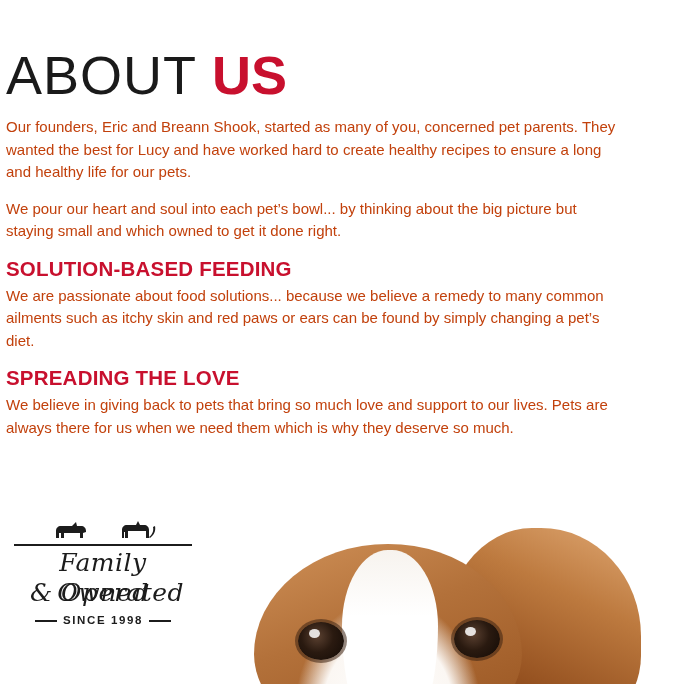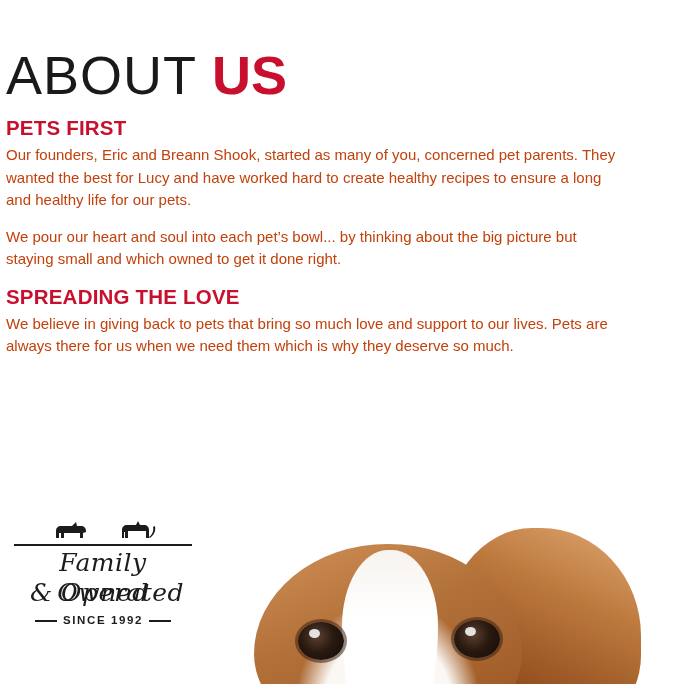--- a/index.html
+++ b/index.html
@@ -238,29 +238,30 @@
 </head>
 <body>
 
 <div class="page">
 
   <h1 class="title"><span>ABOUT </span><span class="accent">US</span></h1>
 
   <div class="sections">
 
     <div class="section">
-      <h2>PETS FIRST</h2>
       <p>Our founders, Eric and Breann Shook, started as many of you, concerned pet parents. They wanted the best for Lucy and have worked hard to create healthy recipes to ensure a long and healthy life for our pets.</p>
     </div>
 
     <div class="section">
       <p>We pour our heart and soul into each pet’s bowl... by thinking about the big picture but staying small and which owned to get it done right.</p>
     </div>
 
     <div class="section">
+      <h2>SOLUTION-BASED FEEDING</h2>
+      <p>We are passionate about food solutions... because we believe a remedy to many common ailments such as itchy skin and red paws or ears can be found by simply changing a pet’s diet.</p>
     </div>
 
     <div class="section">
       <h2>SPREADING THE LOVE</h2>
       <p>We believe in giving back to pets that bring so much love and support to our lives. Pets are always there for us when we need them which is why they deserve so much.</p>
     </div>
 
   </div>
 
   <div class="photo-area">
@@ -284,18 +285,18 @@
     <div class="badge">
       <svg class="badge-pets" viewBox="0 0 110 22">
         <g fill="#1c1c1c">
           <path d="M6 18 L6 11 C6 8 8 6 11 6 L22 6 L26 2 L27 6 L31 6 C34 6 36 8 36 11 L36 12 L33 13 L33 18 L30 18 L30 13 L14 13 L14 18 L11 18 L11 13 L9 13 L9 18 Z"></path>
           <path d="M72 18 L72 10 C72 7 74 5 77 5 L86 5 L88 1 L90 5 L94 5 C97 5 99 7 99 10 L99 18 L96 18 L96 11 L78 11 L78 18 L75 18 L75 12 L74 12 L74 18 Z M100 18 C104 15 106 11 105 6 L103 7 C104 11 102 15 99 17 Z"></path>
         </g>
       </svg>
       <div class="badge-line-top"></div>
       <div class="badge-text1">Family Owned</div>
       <div class="badge-text2">&amp; Operated</div>
-      <div class="badge-since"><span class="dash"></span><span>SINCE 1992</span><span class="dash"></span></div>
+      <div class="badge-since"><span class="dash"></span><span>SINCE 1998</span><span class="dash"></span></div>
     </div>
 
   </div>
 
 </div>
 
 </body></html>

